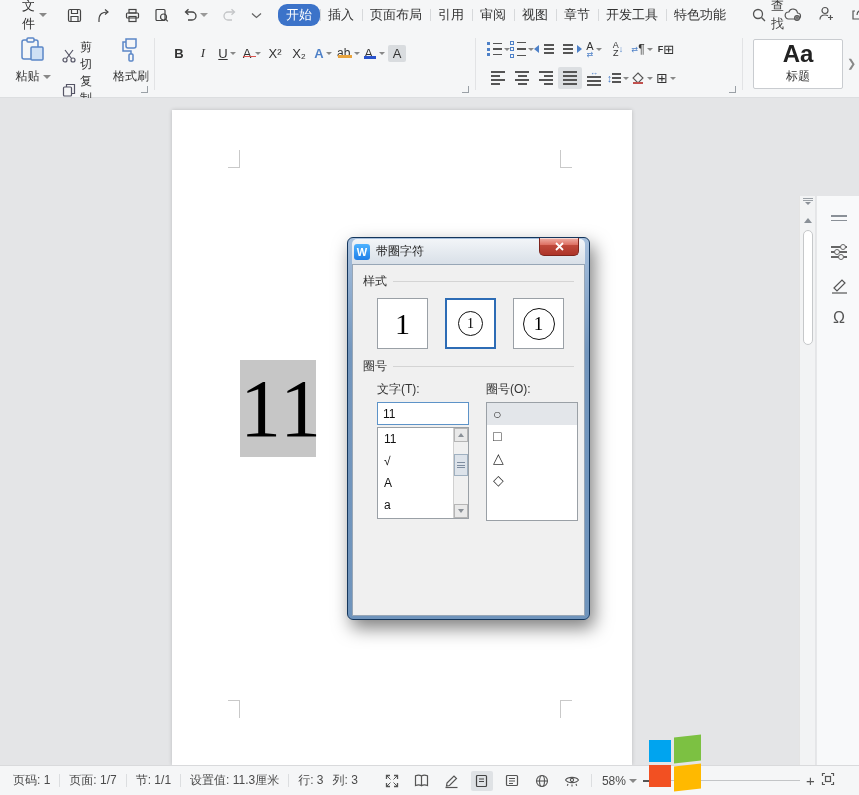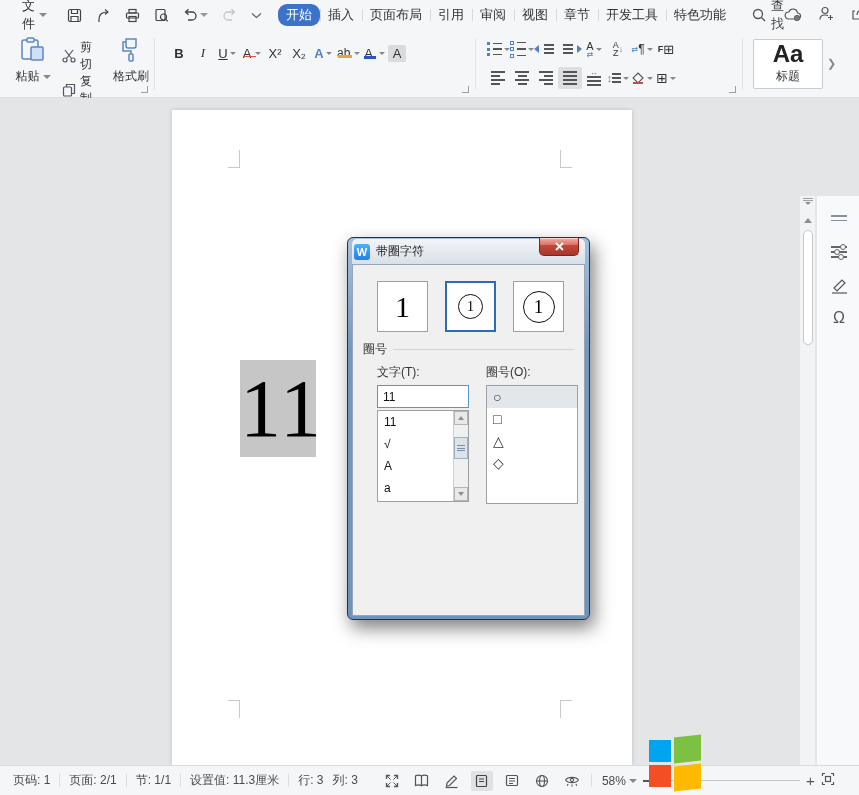--- a/index.html
+++ b/index.html
@@ -499,21 +499,21 @@
       <span class="ibtn">
           <span style="font-size:14px;">⊞</span>
           <span class="caret-dn"></span>
         </span>
     </div>
     <span class="launcher"></span>
   </div>
   <div class="rsep"></div>
 
   <div class="g-styles">
-    <div class="stylecard hd" style="width:70px;">
+    <div class="stylecard hd" style="width:90px;">
       <span class="s1">Aa</span>
       <span class="s2">标题</span>
     </div>
     <span class="gal-chev">❯</span>
   </div>
 </div>
 
 <div class="docarea">
   <div class="page">
     <span class="cropmark cm-tl"></span>
@@ -564,20 +564,23 @@
   <div class="dlg-title">
     <span class="wps-logo">W</span>
     <span class="t">带圈字符</span>
   </div>
   <span class="dlg-close">
     <svg width="9" height="9" viewBox="0 0 9 9" stroke="#fff" stroke-width="1.8">
         <path d="M1 1 L8 8 M8 1 L1 8"></path>
       </svg>
   </span>
   <div class="dlg-body">
+    <div class="group-hd">
+        <span>样式</span>
+      </div>
     <div class="stylerow">
       <div class="stylebox">
           <span class="plain1">1</span>
         </div>
       <div class="stylebox sel">
           <span class="circ sm">1</span>
         </div>
       <div class="stylebox">
           <span class="circ lg">1</span>
         </div>
@@ -618,21 +621,21 @@
           <div class="lb-item">◇</div>
         </div>
       </div>
     </div>
   </div>
 </div>
 
 <div class="statusbar">
   <span class="st-item" style="margin-left:4px;">页码: 1</span>
   <span class="st-sep"></span>
-  <span class="st-item">页面: 2/1</span>
+  <span class="st-item">页面: 1/7</span>
   <span class="st-sep"></span>
   <span class="st-item">节: 1/1</span>
   <span class="st-sep"></span>
   <span class="st-item">设置值: 11.3厘米</span>
   <span class="st-sep"></span>
   <span class="st-item">行: 3</span>
   <span class="st-item" style="padding-left:0;">列: 3</span>
   <div class="st-icons">
     <span class="st-ic">
         <svg width="14" height="14" viewBox="0 0 14 14" fill="none" stroke="#555" stroke-width="1.3">

